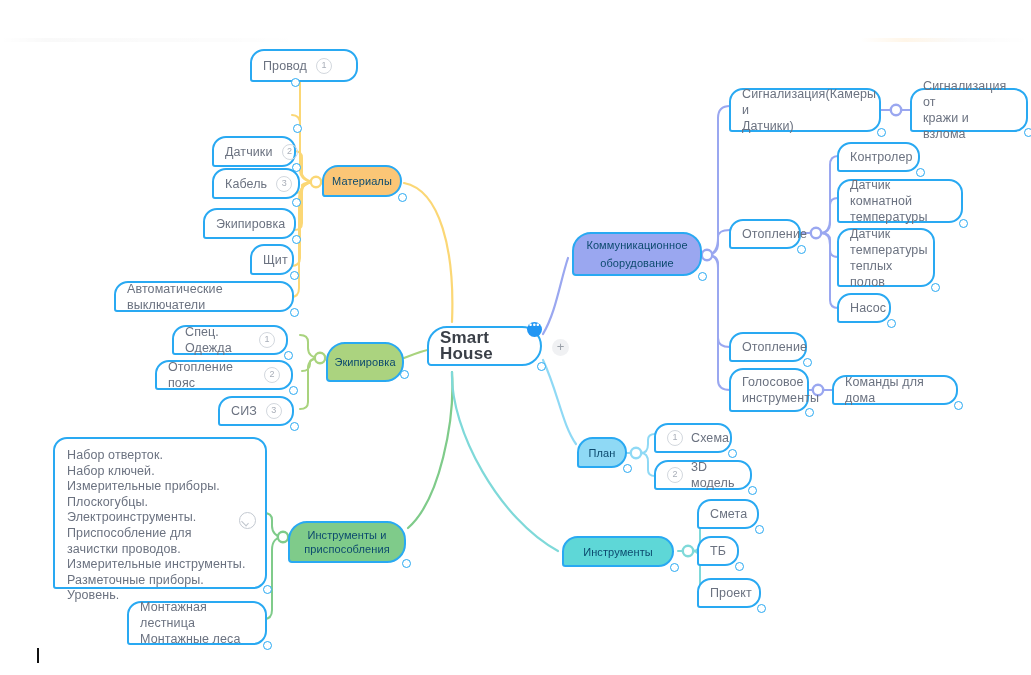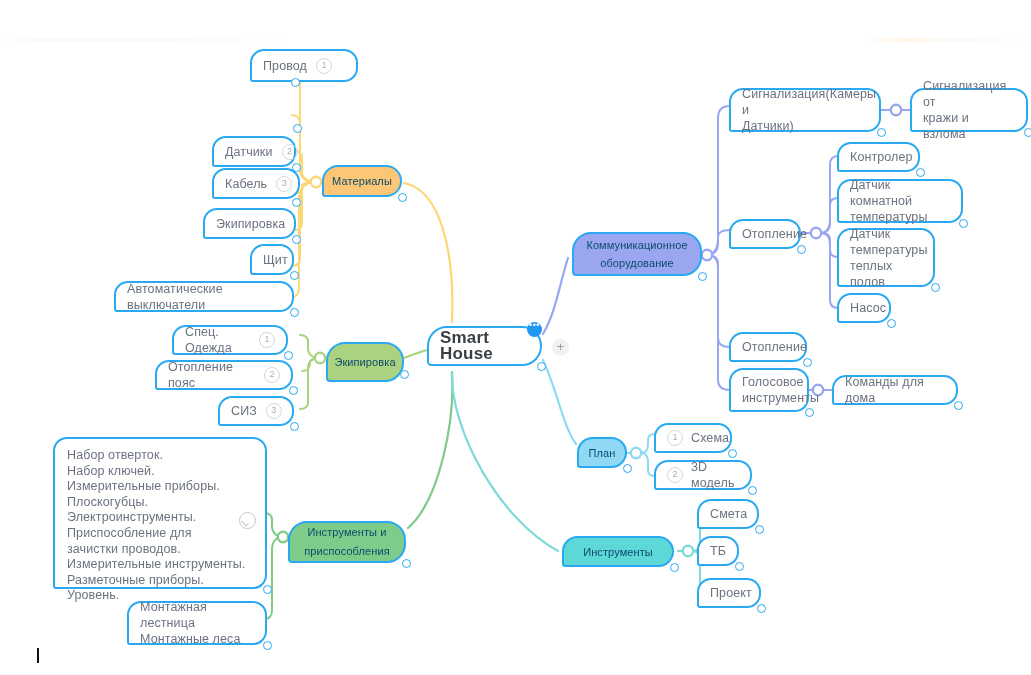--- a/index.html
+++ b/index.html
@@ -185,21 +185,21 @@
   <div class="node pill" style="left:322px; top:165px; width:80px; height:32px; background:#FBC676;">
     <span class="txt">Материалы</span>
   </div>
   <div class="handle" style="left:398px; top:193px;"></div>
 
   <div class="node pill" style="left:326px; top:342px; width:78px; height:40px; background:#ABD37F;">
     <span class="txt">Экипировка</span>
   </div>
   <div class="handle" style="left:400px; top:370px;"></div>
 
-  <div class="node pill ctr-txt" style="left:288px; top:521px; width:118px; height:42px; background:#7FCB8A; line-height:19px;">
+  <div class="node pill ctr-txt" style="left:288px; top:521px; width:118px; height:42px; background:#7FCB8A; line-height:14px;">
     <span class="txt">Инструменты и
 приспособления</span>
   </div>
   <div class="handle" style="left:402px; top:559px;"></div>
 
   <div class="node pill ctr-txt" style="left:572px; top:232px; width:130px; height:44px; background:#9AA7F0; line-height:18px;">
     <span class="txt">Коммуникационное
 оборудование</span>
   </div>
   <div class="handle" style="left:698px; top:272px;"></div>

